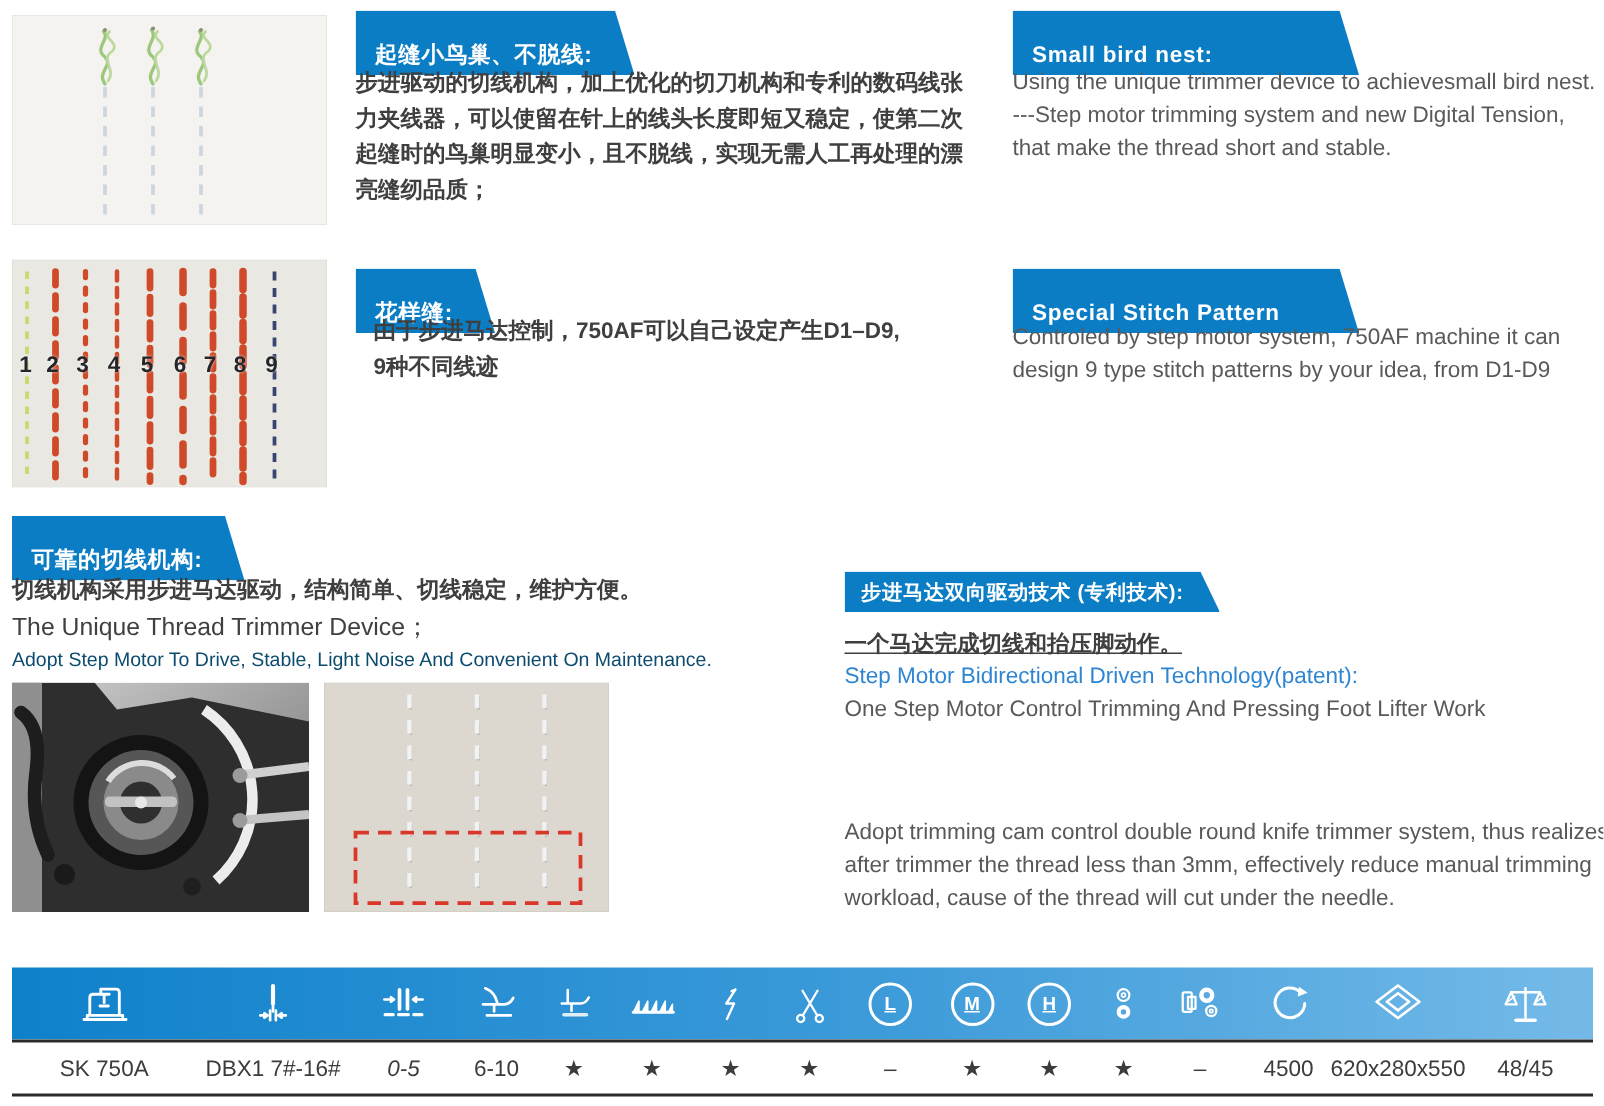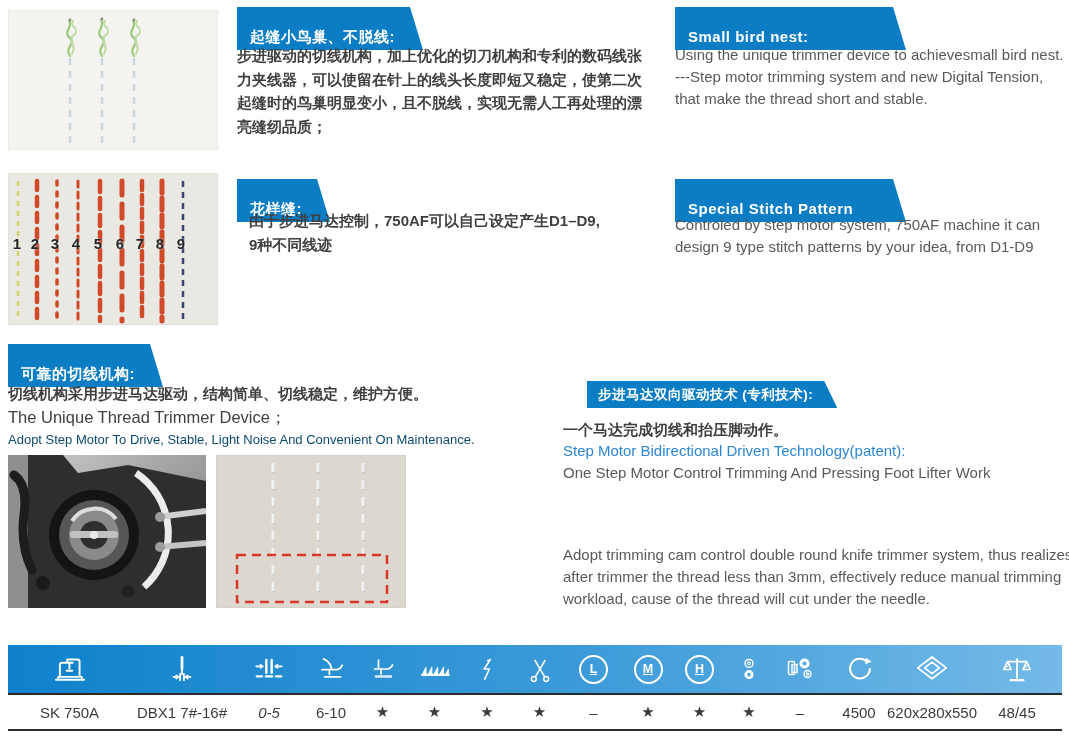--- a/index.html
+++ b/index.html
@@ -156,22 +156,22 @@
       </g>
       <g stroke="#f0f2f4" stroke-width="3" stroke-dasharray="9 8">
         <line x1="57" y1="8" x2="57" y2="144"></line>
           <line x1="102" y1="8" x2="102" y2="144"></line>
           <line x1="147" y1="8" x2="147" y2="144"></line>
       </g>
       <rect x="21" y="100" width="150" height="47" fill="none" stroke="#d9372a" stroke-width="2.5" stroke-dasharray="9 6"></rect>
     </svg>
   </div>
 
-  <div class="banner small" style="left:563px;top:381px;margin-left:24px;">步进马达双向驱动技术 (专利技术):</div>
-  <div class="abs cn" style="left:563px;top:418px;width:505px;">一个马达完成切线和抬压脚动作。</div>
+  <div class="banner small" style="left:563px;top:381px;">步进马达双向驱动技术 (专利技术):</div>
+  <div class="abs cn" style="left:563px;top:418px;width:505px;text-decoration:underline;">一个马达完成切线和抬压脚动作。</div>
   <div class="abs blue-head2" style="left:563px;top:442px;width:505px;">Step Motor Bidirectional Driven Technology(patent):</div>
   <div class="abs en" style="left:563px;top:462px;width:505px;">One Step Motor Control Trimming And Pressing Foot Lifter Work</div>
   <div class="abs en" style="left:563px;top:544px;width:512px;">Adopt trimming cam control double round knife trimmer system, thus realizes after trimmer the thread less than 3mm, effectively reduce manual trimming workload, cause of the thread will cut under the needle.</div>
 
   <div class="spec-header spec-row">
     <div>
       <svg class="hicon" width="36" height="32" viewBox="0 0 32 28">
         <path d="M3.5 23.5 H28.5 M5.5 23.5 V21 H26.5 V23.5 M7 21 V10.5 Q7 8.5 9 8.5 H13.5 V5.5 H22.5 Q24.5 5.5 24.5 7.5 V21 M13.5 8.5 H18.5 M15.5 8.5 V13.5 M13 15.5 H18"></path>
       </svg>
     </div>

